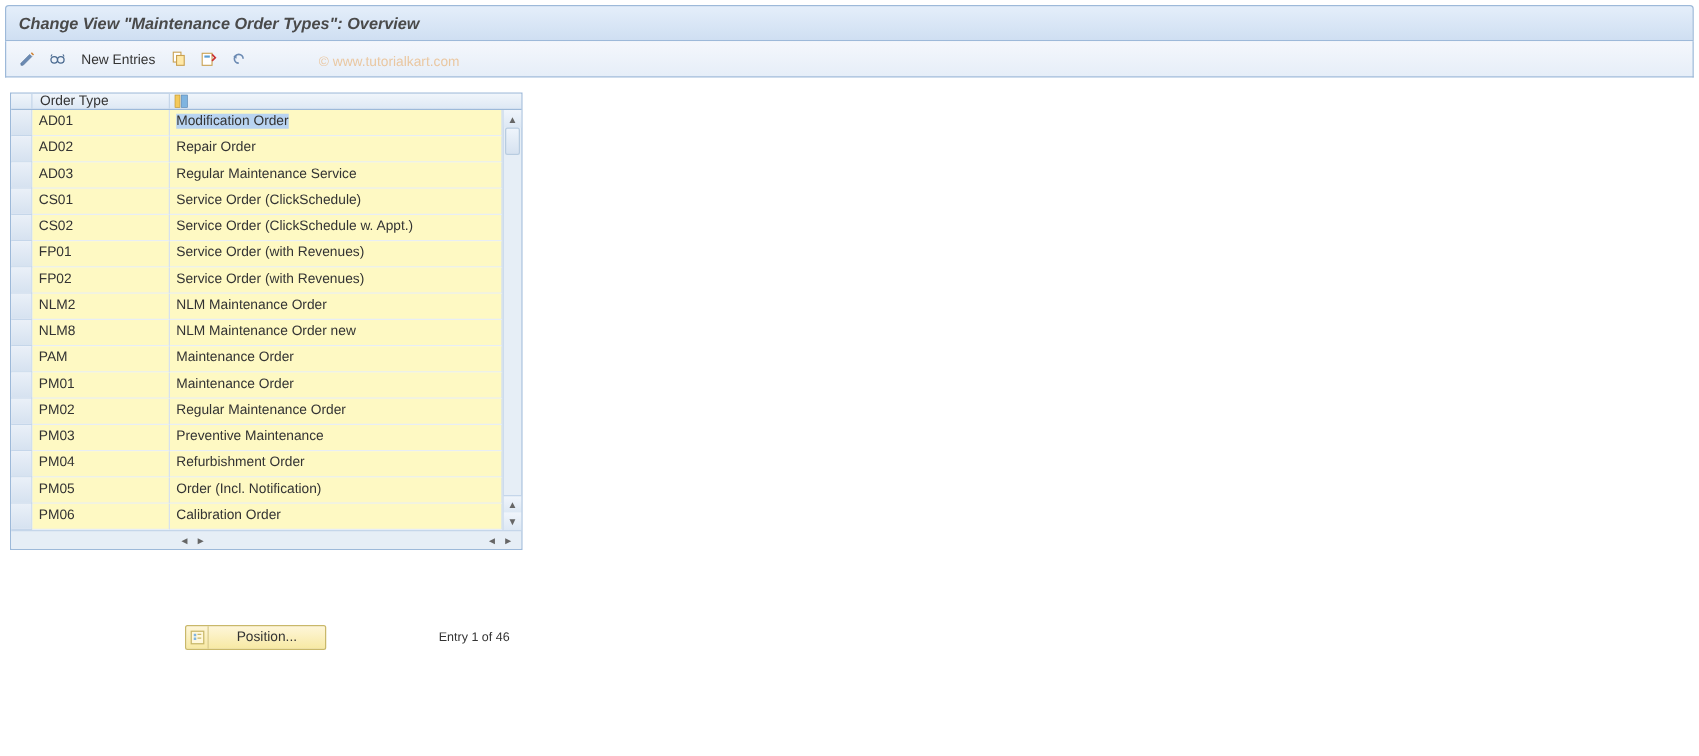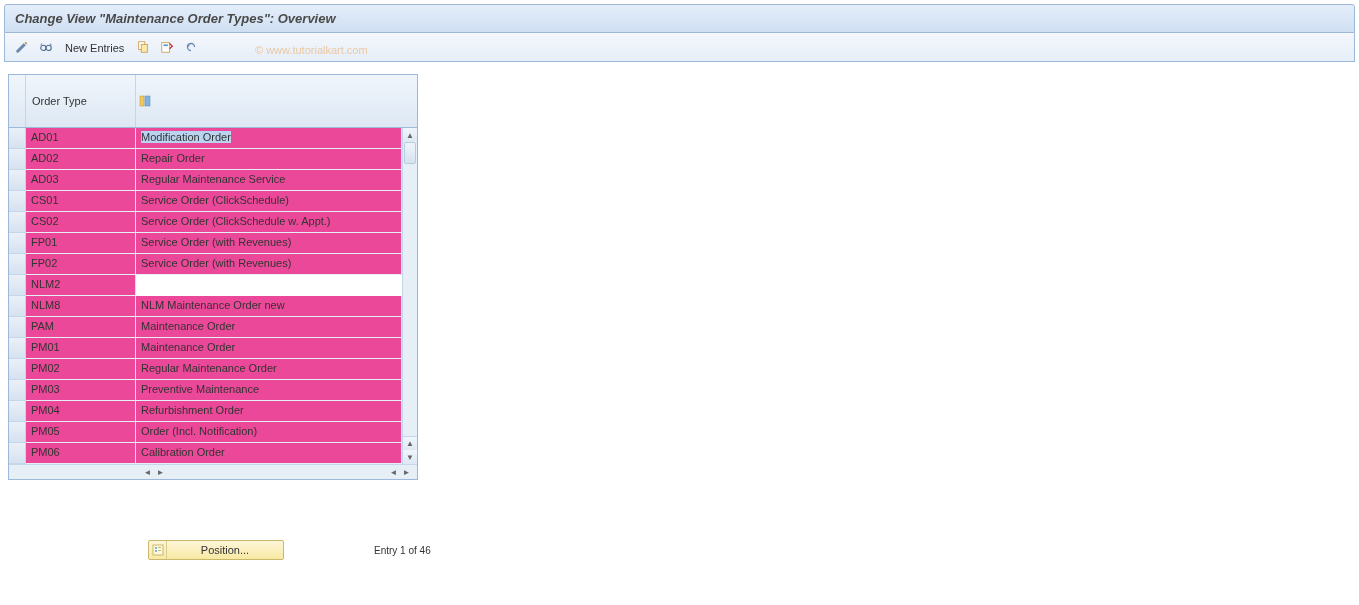--- a/index.html
+++ b/index.html
@@ -72,21 +72,21 @@
       background: #fff;
       position: relative;
     }
     .table-header {
       display: flex;
       background: linear-gradient(to bottom, #f0f5fb 0%, #dde8f4 100%);
       border-bottom: 1px solid #9db9d9;
       position: relative;
     }
     .table-header .th {
-      padding: 20px 6px;
+      padding: 0 6px;
       border-right: 1px solid #c5d6ea;
       color: #333;
       font-weight: normal;
     }
     .th-handle {
       width: 17px;
       border-right: 1px solid #c5d6ea;
     }
     .th-order { width: 110px; }
     .th-text { flex: 1; }
@@ -109,21 +109,21 @@
       background: linear-gradient(to bottom, #eaf0f8 0%, #d6e2f0 100%);
       border-right: 1px solid #c5d6ea;
       border-bottom: 1px solid #c5d6ea;
     }
     .row .cell {
       border-right: 1px solid #d7e2ee;
       border-bottom: 1px solid #e8eef5;
       padding: 3px 5px;
       white-space: nowrap;
       overflow: hidden;
-      background: #ec4899;
+      background: #fef9c3;
     }
     .row .cell-order { width: 110px; }
     .row .cell-text { flex: 1; }
     .row.row-0 .cell-text span {
       background: #b9d4f1;
     }
     .vscroll {
       position: absolute;
       right: 0;
       top: 0;
@@ -186,21 +186,21 @@
       margin-left: 140px;
       gap: 90px;
     }
     .position-btn {
       display:flex;
       align-items:center;
       background: linear-gradient(to bottom, #fef6d9, #f7e9a3);
       border:1px solid #c9b86a;
       border-radius:2px;
       height: 20px;
-      width: 136px;
+      width: 113px;
       cursor:pointer;
     }
     .position-btn .pbtn-icon{
       width:18px;
       display:flex;
       align-items:center;
       justify-content:center;
       border-right:1px solid #d9cc8e;
       height:100%;
     }
@@ -311,20 +311,21 @@
         </div>
         <div class="row row-6">
           <div class="handle"></div>
           <div class="cell cell-order">FP02</div>
           <div class="cell cell-text"><span>Service Order (with Revenues)</span></div>
           <div style="width: 15px; border-bottom: 1px solid transparent;"></div>
         </div>
         <div class="row row-7">
           <div class="handle"></div>
           <div class="cell cell-order">NLM2</div>
+          <div class="cell cell-text"><span>NLM Maintenance Order</span></div>
           <div style="width: 15px; border-bottom: 1px solid transparent;"></div>
         </div>
         <div class="row row-8">
           <div class="handle"></div>
           <div class="cell cell-order">NLM8</div>
           <div class="cell cell-text"><span>NLM Maintenance Order new</span></div>
           <div style="width: 15px; border-bottom: 1px solid transparent;"></div>
         </div>
         <div class="row row-9">
           <div class="handle"></div>

